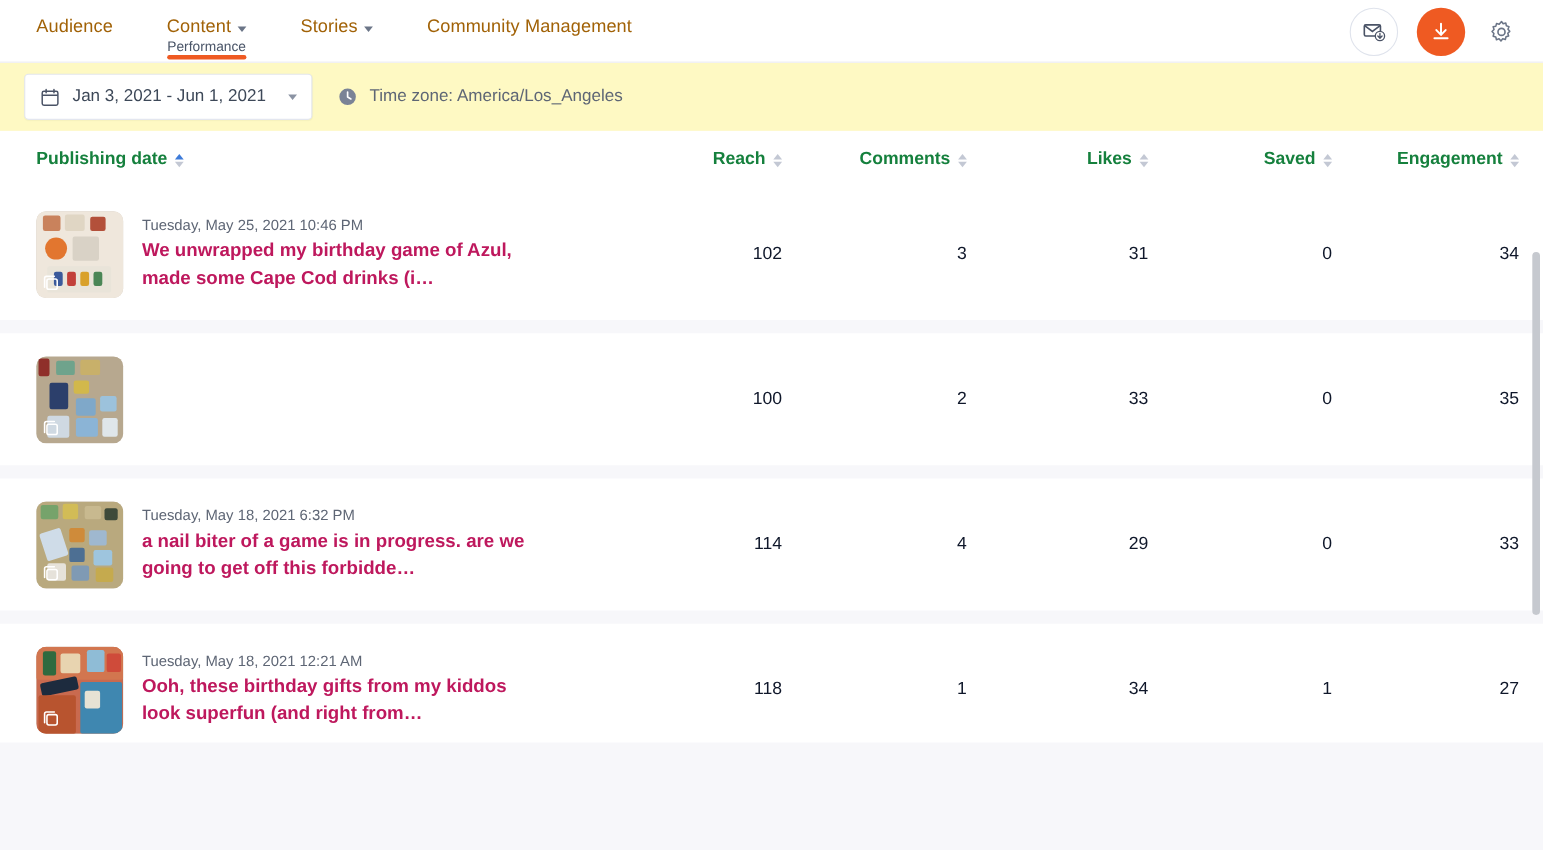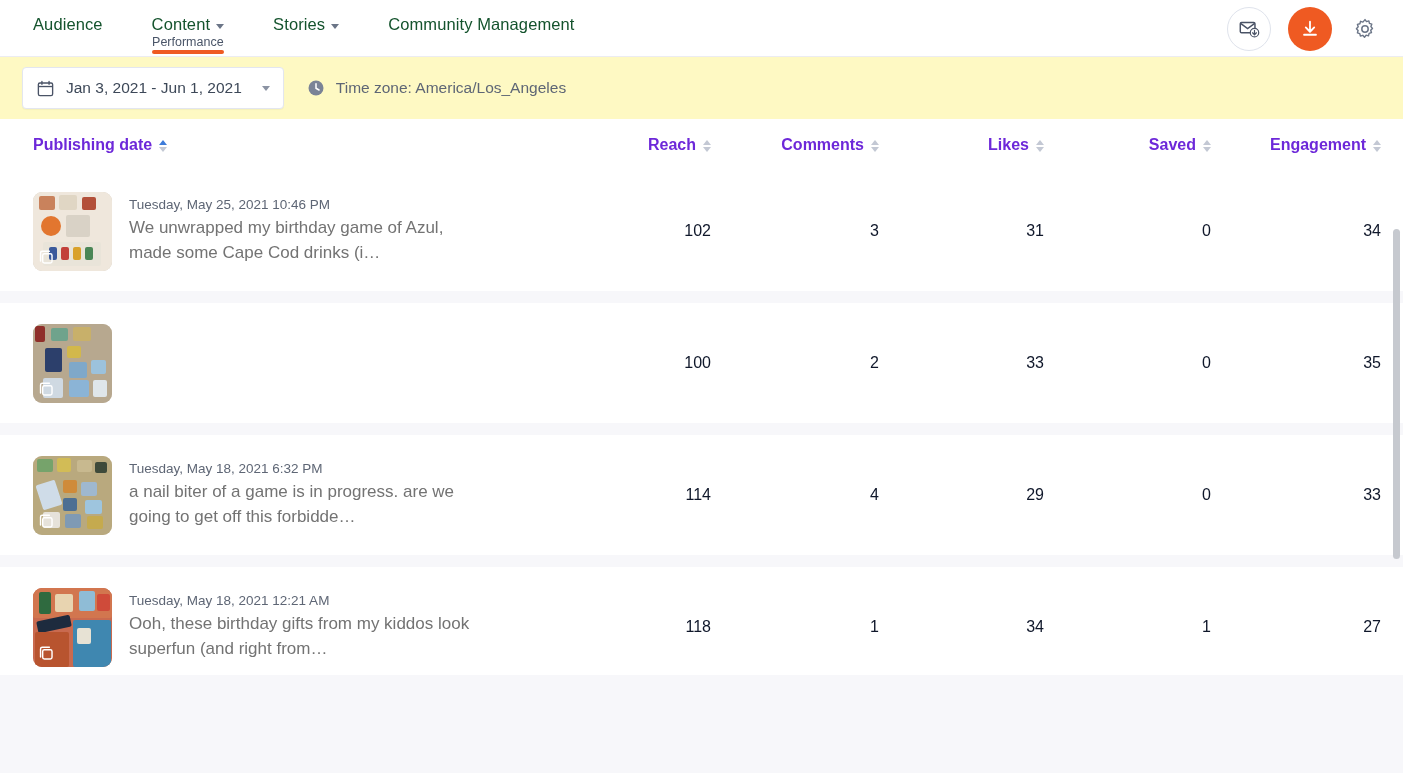--- a/index.html
+++ b/index.html
@@ -28,21 +28,21 @@
     flex-direction: column;
     align-items: center;
     margin-right: 49px;
     padding-top: 15px;
     cursor: pointer;
     height: 57px;
   }
   .nav-top { display: flex; align-items: center; gap: 6px; }
   .nav-label {
     font-size: 16.5px;
-    color: #14532d;
+    color: #a16207;
     white-space: nowrap;
     letter-spacing: .1px;
   }
   .nav-caret {
     width: 0; height: 0;
     border-left: 4.5px solid transparent;
     border-right: 4.5px solid transparent;
     border-top: 5px solid #6b7587;
     margin-top: 3px;
   }
@@ -125,21 +125,21 @@
     height: 52px;
     background: #ffffff;
     display: flex; align-items: center;
     padding-left: 33px; padding-right: 22px;
   }
   .th {
     display: flex; align-items: center;
     justify-content: flex-end;
     gap: 7px;
     font-size: 16px;
-    color: #6d28d9;
+    color: #15803d;
     font-weight: 700;
     cursor: pointer;
     white-space: nowrap;
   }
   .th.first { justify-content: flex-start; flex: 1 1 auto; }
   .sorter { display: flex; flex-direction: column; gap: 2px; padding-top: 1px; }
   .sorter .up {
     width: 0; height: 0;
     border-left: 4px solid transparent;
     border-right: 4px solid transparent;
@@ -204,22 +204,22 @@
     display: flex; align-items: center; justify-content: center;
   }
   .post-meta { display: flex; flex-direction: column; gap: 4px; }
   .post-date {
     font-size: 13.5px;
     color: #5e6675;
     white-space: nowrap;
   }
   .post-caption {
     font-size: 17px;
-    font-weight: 400;
-    color: #737373;
+    font-weight: 700;
+    color: #be185d;
     line-height: 1.45;
     max-width: 360px;
   }
   .cell {
     text-align: right;
     font-size: 16px;
     color: #0f172a;
   }
 
   

